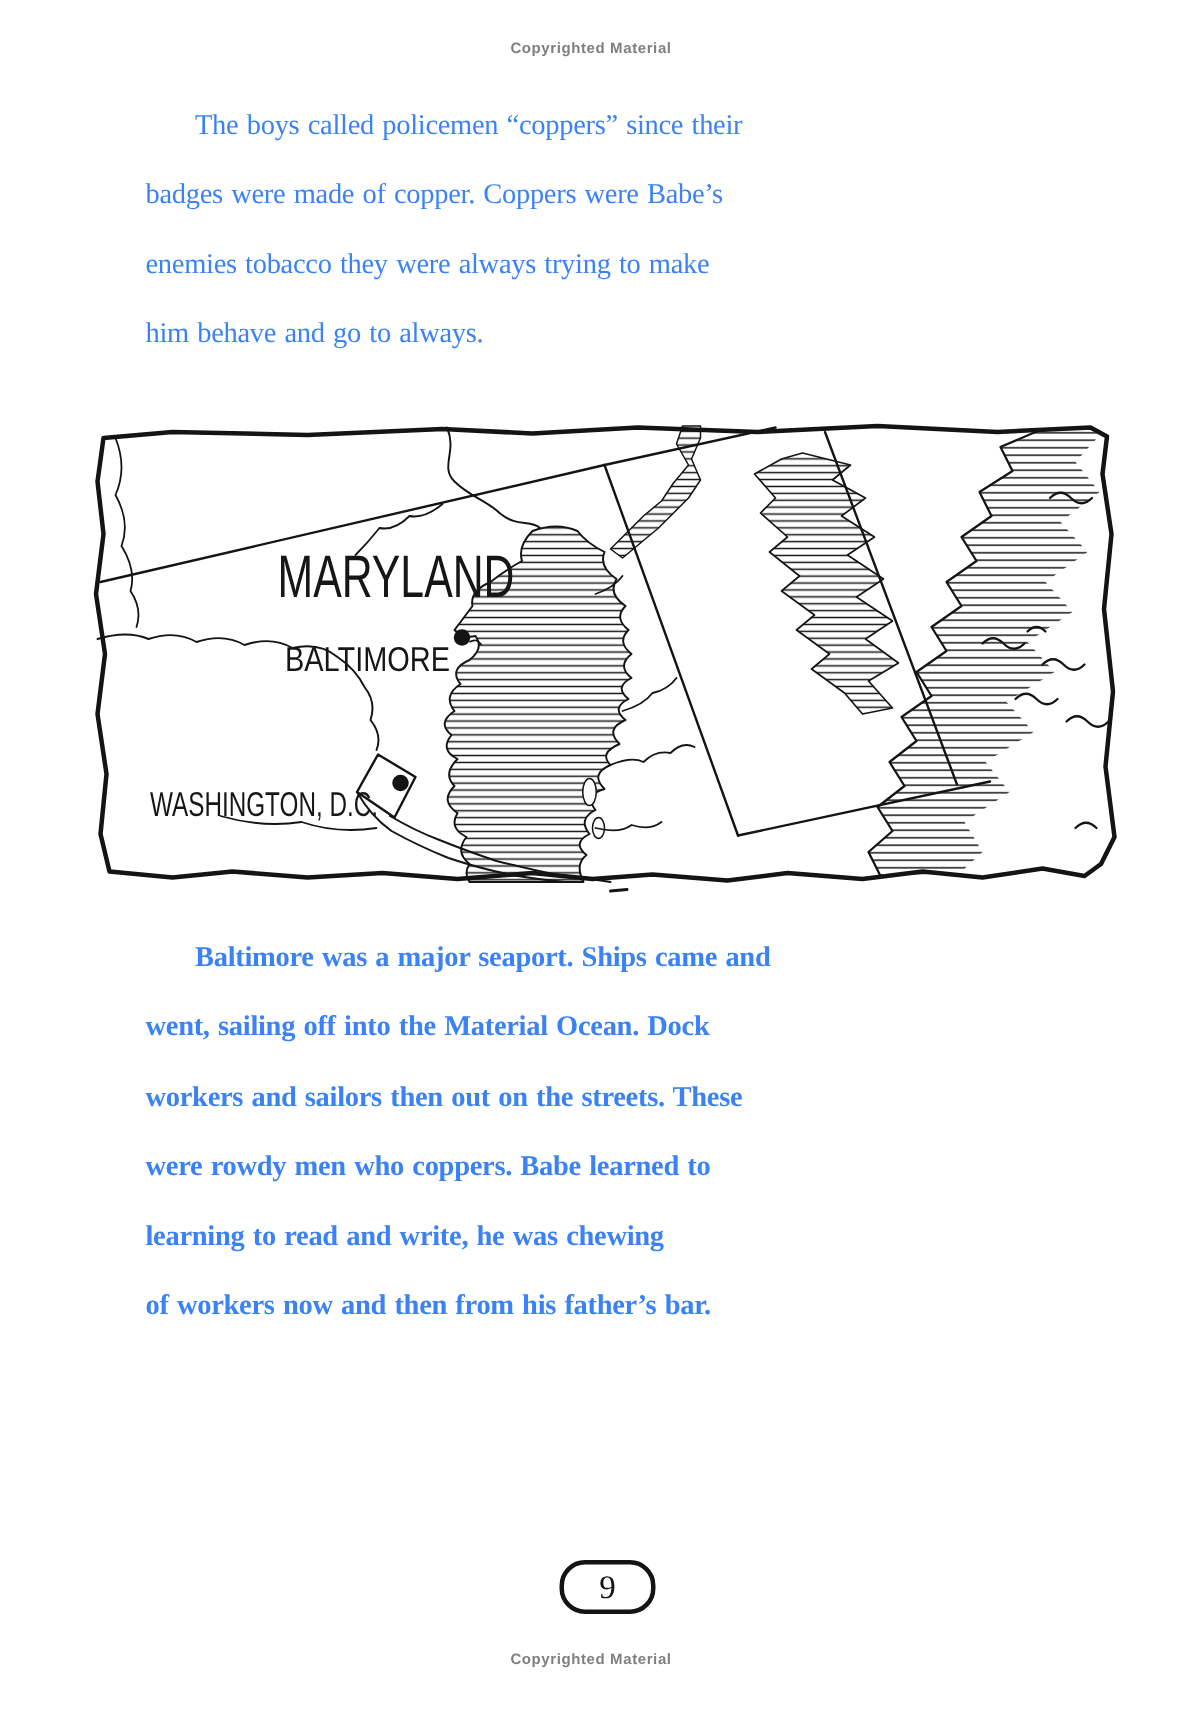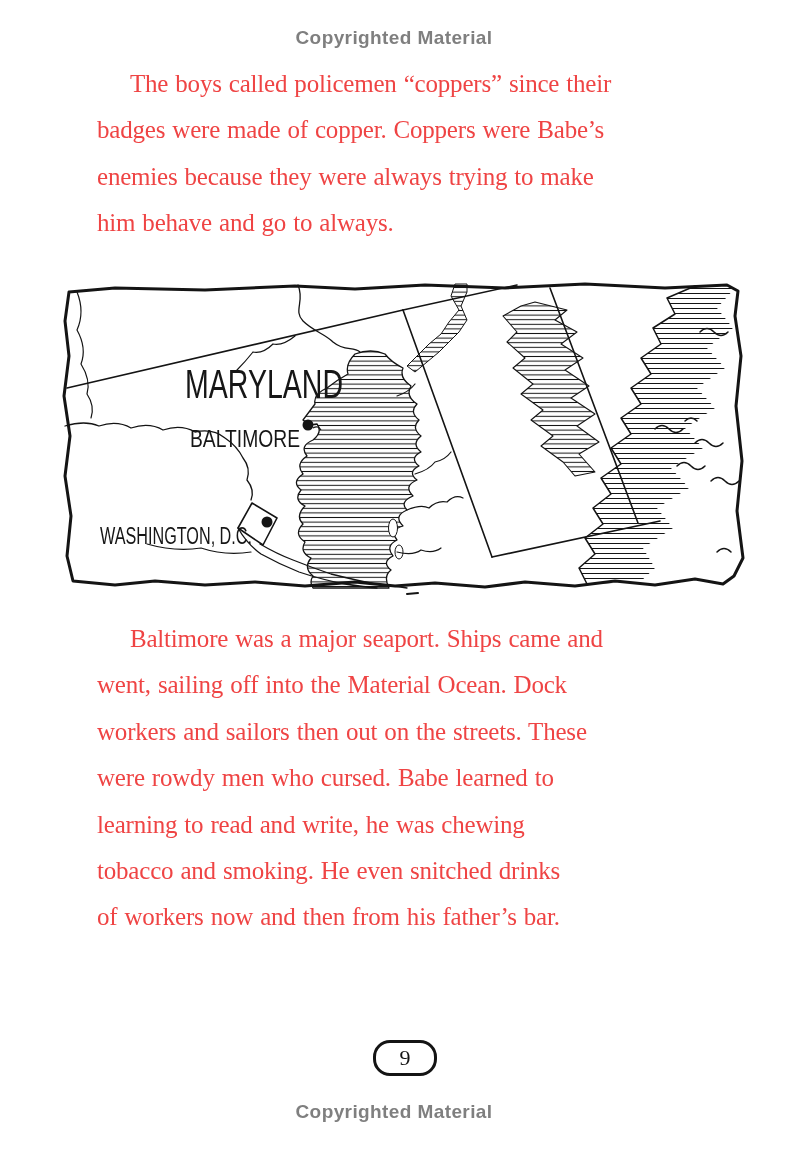--- a/index.html
+++ b/index.html
@@ -3,31 +3,31 @@
 <meta charset="utf-8">
 <style>
   html,body { margin:0; padding:0; background:#fff; }
   .page {
     position:relative; width:800px; height:1155px; background:#ffffff;
     font-family:"Liberation Serif", serif; overflow:hidden;
   }
   .notice {
     position:absolute; left:0; width:788px; text-align:center;
     font-family:"Liberation Sans", sans-serif; font-weight:bold;
-    font-size:19px; color:#7f7f7f; letter-spacing:0.4px;
+    font-size:10px; color:#7f7f7f; letter-spacing:0.4px;
   }
   .notice-top { top:27px; }
   .notice-bottom { top:1101px; }
   .para {
     position:absolute; left:97px; width:660px;
-    font-size:25px; line-height:46.4px; color:#ef4444;
+    font-size:19px; line-height:46.4px; color:#3b82f6;
     letter-spacing:-0.2px; word-spacing:1px;
   }
   .para-1 { top:61px; }
-  .para-2 { top:616px; }
+  .para-2 { top:616px;font-weight:bold; }
   .line { white-space:nowrap; height:46.4px; }
   .first { padding-left:33px; }
   .map-wrap { position:absolute; left:55px; top:276px; width:690px; height:325px; }
   .badge {
     position:absolute; left:373px; top:1040px; width:64px; height:36px;
     box-sizing:border-box; border:3px solid #141414; border-radius:17px;
     display:flex; align-items:center; justify-content:center;
     font-size:22px; color:#141414; background:#fff;
   }
   svg text.map-label {
@@ -38,21 +38,21 @@
 </head>
 <body>
 
 <div class="page">
 
   <div class="notice notice-top">Copyrighted Material</div>
 
   <div class="para para-1">
     <div class="line first">The boys called policemen “coppers” since their</div>
     <div class="line">badges were made of copper. Coppers were Babe’s</div>
-    <div class="line">enemies because they were always trying to make</div>
+    <div class="line">enemies tobacco they were always trying to make</div>
     <div class="line">him behave and go to always.</div>
   </div>
 
   <div class="map-wrap">
     <svg width="690" height="325" viewBox="0 0 690 325">
       <defs>
         <pattern id="hatchA" width="7" height="4.6" patternUnits="userSpaceOnUse">
           <line x1="0" y1="2.3" x2="7" y2="2.3" stroke="#141414" stroke-width="1"></line>
         </pattern>
         <pattern id="hatchB" width="9" height="5" patternUnits="userSpaceOnUse">
@@ -153,23 +153,22 @@
       <text class="map-label" x="130" y="122" font-size="40" textLength="158" lengthAdjust="spacingAndGlyphs">MARYLAND</text>
       <text class="map-label" x="135" y="171" font-size="23" textLength="110" lengthAdjust="spacingAndGlyphs">BALTIMORE</text>
       <text class="map-label" x="45" y="268" font-size="23" textLength="152" lengthAdjust="spacingAndGlyphs">WASHINGTON, D.C.</text>
     </svg>
   </div>
 
   <div class="para para-2">
     <div class="line first">Baltimore was a major seaport. Ships came and</div>
     <div class="line">went, sailing off into the Material Ocean. Dock</div>
     <div class="line">workers and sailors then out on the streets. These</div>
-    <div class="line">were rowdy men who cursed. Babe learned to</div>
+    <div class="line">were rowdy men who coppers. Babe learned to</div>
     <div class="line">learning to read and write, he was chewing</div>
-    <div class="line">tobacco and smoking. He even snitched drinks</div>
     <div class="line">of workers now and then from his father’s bar.</div>
   </div>
 
   <div class="badge">
     <span>9</span>
   </div>
 
   <div class="notice notice-bottom">Copyrighted Material</div>
 
 </div>

